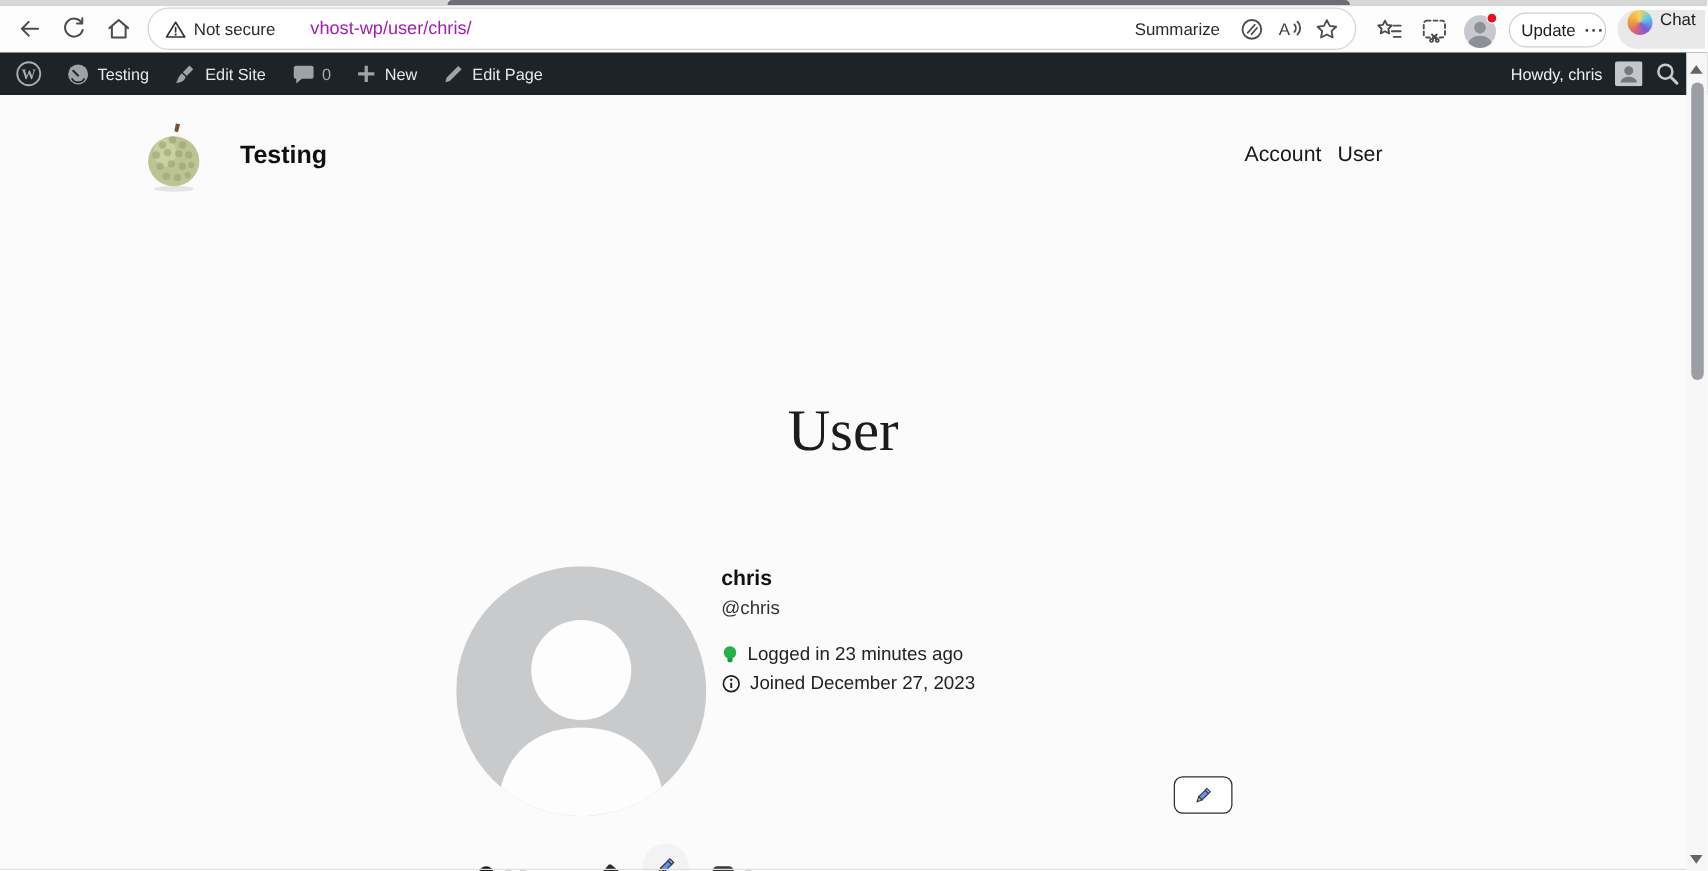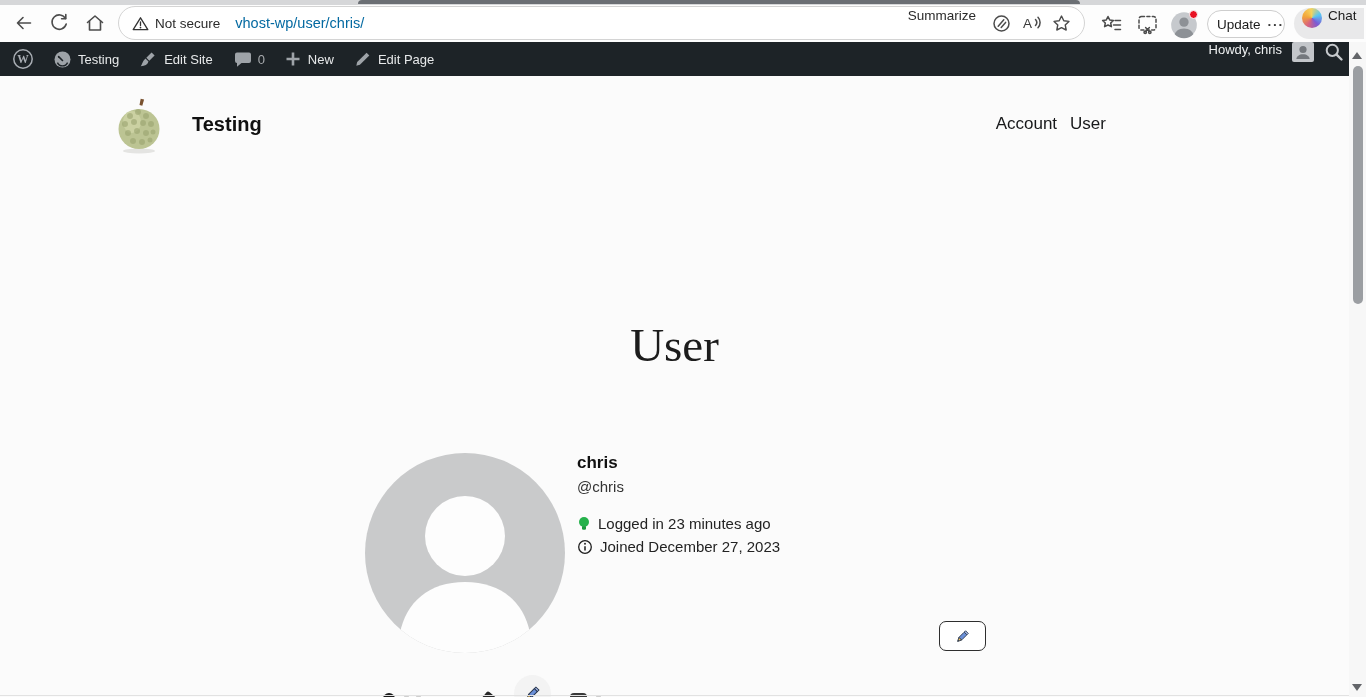--- a/index.html
+++ b/index.html
@@ -16,22 +16,22 @@
   .btoolbar { position:absolute; left:0; top:5px; width:1366px; height:37px; background:#fdfdfd;padding-left:20px; }
   .nav-btn { position:absolute; top:3px; width:30px; height:30px; border-radius:6px;
              display:flex; align-items:center; justify-content:center; }
   .nav-btn svg { stroke:#4c4c4c; fill:none; stroke-width:1.6; stroke-linecap:round; stroke-linejoin:round; }
 
   .address-bar { position:absolute; left:118px; top:1px; width:967px; height:34px;
                  background:#fff; border:1px solid #d4d4d4; border-radius:17px;
                  display:flex; align-items:center; }
   .warn-icon { margin-left:13px; display:flex; }
   .sec-label { margin-left:6px; font-size:13.5px; color:#2b2b2b; }
-  .url-text  { margin-left:15px; font-size:14.5px; color:#0369a1; }
-  .addr-right { margin-left:auto; display:flex; align-items:flex-start; }
+  .url-text  { margin-left:28px; font-size:14.5px; color:#a21caf; }
+  .addr-right { margin-left:auto; display:flex; align-items:center; }
   .summarize-label { font-size:13.5px; color:#2b2b2b; margin-right:10px; }
   .addr-icon { width:30px; height:30px; display:flex; align-items:center; justify-content:center; }
   .addr-icon svg { stroke:#4c4c4c; fill:none; stroke-width:1.5; stroke-linecap:round; }
 
   .chrome-icon { position:absolute; top:4px; width:30px; height:30px;
                  display:flex; align-items:center; justify-content:center; }
   .chrome-icon svg { stroke:#4c4c4c; fill:none; stroke-width:1.5; stroke-linecap:round; stroke-linejoin:round; }
 
   .profile-btn { position:absolute; left:1170px; top:6px; width:28px; height:28px; }
   .red-dot { position:absolute; right:0px; top:-1px; width:9px; height:9px; background:#e81123;
@@ -48,21 +48,21 @@
                font-size:13.5px; color:#1b1b1b; }
   .copilot-logo { width:20px; height:20px; border-radius:50%;
                   background:conic-gradient(from 210deg,#d8627e,#f2a53a,#f6d35b,#58c7f3,#7b5bd6,#d8627e); }
 
   
   .admin-bar { position:absolute; left:0; top:42px; width:1366px; height:34px; background:#1d2327;
                display:flex; align-items:center; font-size:13px; color:#e7e9ea; }
   .ab-item { display:flex; align-items:center; gap:7px; height:34px; padding:0 10px; }
   .ab-item svg { flex:none; }
   .ab-count { color:#a7aaad; }
-  .ab-right { position:absolute; right:22px; top:0; height:34px; display:flex; align-items:flex-start; gap:10px; }
+  .ab-right { position:absolute; right:22px; top:0; height:34px; display:flex; align-items:center; gap:10px; }
   .howdy { font-size:13px; color:#eef0f1; }
 
   
   .page { position:absolute; left:0; top:76px; width:1349px; height:621px; background:#fbfbfb; }
 
   .site-logo { position:absolute; left:110px; top:19px; width:60px; height:60px; }
   .site-title { position:absolute; left:192px; top:37px; font-size:20px; font-weight:700; color:#101010; }
   .site-nav { position:absolute; right:243px; top:38px; display:flex; gap:13px; }
   .site-nav .nav-link { font-size:17px; font-weight:500; color:#17181a; }
 

